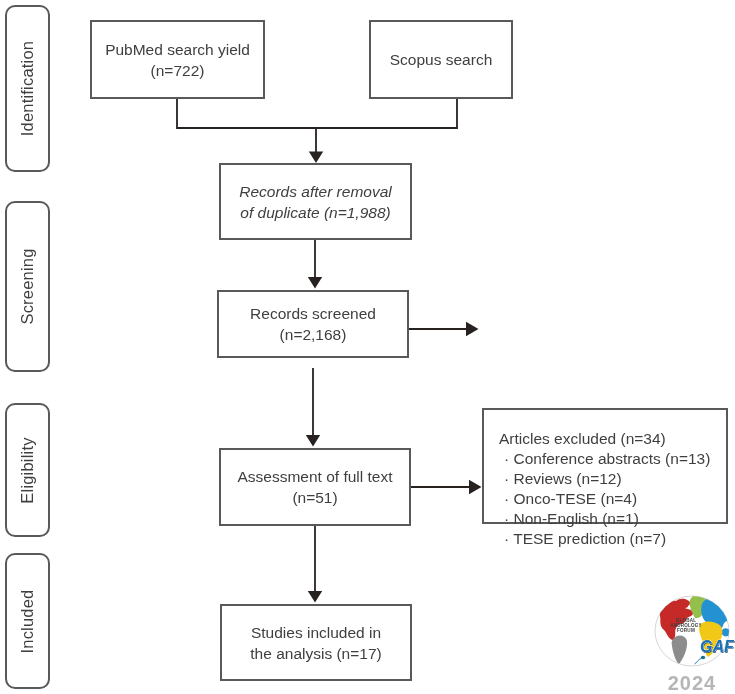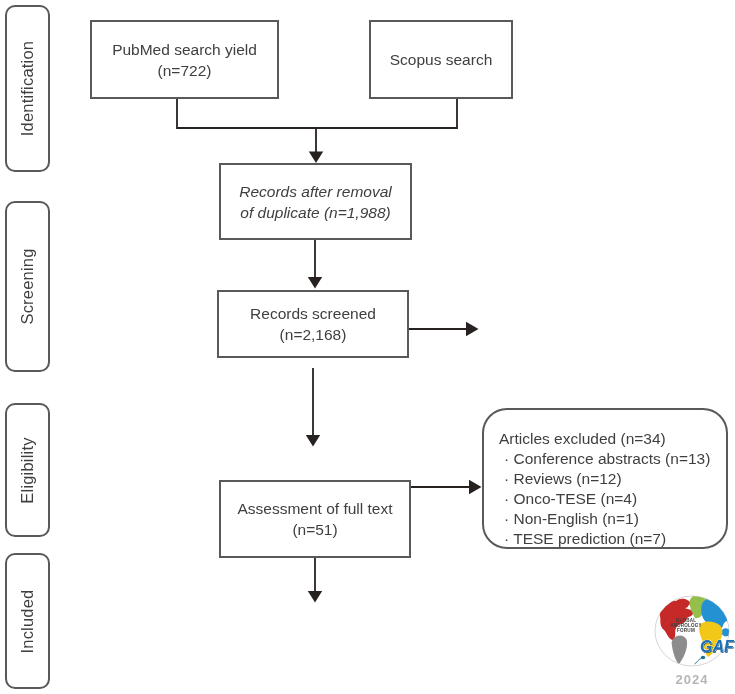--- a/index.html
+++ b/index.html
@@ -33,41 +33,41 @@
   #stage-screening{left:5px;top:201px;width:45px;height:171px;}
   #stage-eligibility{left:5px;top:403px;width:45px;height:134px;}
   #stage-included{left:5px;top:553px;width:45px;height:136px;}
 
   .box{
     position:absolute;border:2px solid var(--c-border);background:var(--c-bg);
     display:flex;flex-direction:column;align-items:center;justify-content:center;
     text-align:center;font-size:15.5px;line-height:21px;color:var(--c-text);
     z-index:2;
   }
-  #box-pubmed{left:90px;top:20px;width:189px;height:79px;}
+  #box-pubmed{left:90px;top:20px;width:175px;height:79px;}
   #box-scopus{left:369px;top:20px;width:144px;height:79px;}
   #box-duplicates{left:219px;top:163px;width:193px;height:77px;font-style:italic;}
   #box-screened{left:217px;top:290px;width:192px;height:68px;}
   #box-excluded-records{left:479px;top:289px;width:245px;height:79px;}
-  #box-full-text{left:219px;top:448px;width:192px;height:78px;margin-top:32px;}
+  #box-full-text{left:219px;top:448px;width:192px;height:78px;}
   #box-included-studies{left:220px;top:604px;width:192px;height:77px;}
 
   #box-articles-excluded{
-    left:482px;top:408px;width:246px;height:141px;
+    left:482px;top:408px;width:246px;height:116px;
     align-items:flex-start;justify-content:flex-start;text-align:left;
-    padding:19px 8px 18px 15px;line-height:20px;border-radius:25px;
+    padding:19px 8px 18px 15px;line-height:20px;
   }
   #box-articles-excluded .ax-item{padding-left:5px;}
 
   .logo{
     position:absolute;left:648px;top:594px;width:88px;z-index:2;
     text-align:center;
   }
   .logo .year{
-    font-size:13px;font-weight:bold;color:var(--c-year);
+    font-size:20px;font-weight:bold;color:var(--c-year);
     letter-spacing:1px;margin-top:0px;
   }
   .g-red{fill:#c62a28;}
   .g-green{fill:#95bf4b;}
   .g-blue{fill:#2492d2;}
   .g-yellow{fill:#f2c818;}
   .g-gray{fill:#8c8c8c;}
   .g-ocean{fill:#ffffff;stroke:#d6d6d6;stroke-width:1;}
   .g-minitext{fill:#3c3c3c;font-size:4.6px;font-weight:bold;letter-spacing:.2px;}
   .g-gaf-shadow{fill:#0b3e66;font-size:16px;font-weight:bold;font-style:italic;}
@@ -137,20 +137,24 @@
 
   <div class="box" id="box-articles-excluded">
     <div class="ax-title">Articles excluded (n=34)</div>
     <div class="ax-item">· Conference abstracts (n=13)</div>
     <div class="ax-item">· Reviews (n=12)</div>
     <div class="ax-item">· Onco-TESE (n=4)</div>
     <div class="ax-item">· Non-English (n=1)</div>
     <div class="ax-item">· TESE prediction (n=7)</div>
   </div>
 
+  <div class="box" id="box-included-studies">
+    <span>Studies included in</span>
+    <span>the analysis (n=17)</span>
+  </div>
 
   <div class="logo">
     <svg width="88" height="74" viewBox="0 0 84 74">
       <defs>
         <clipPath id="globeClip">
             <ellipse cx="42" cy="37" rx="37" ry="35"></ellipse>
           </clipPath>
       </defs>
       <ellipse class="g-ocean" cx="42" cy="37" rx="37" ry="35"></ellipse>
       <g clip-path="url(#globeClip)">

